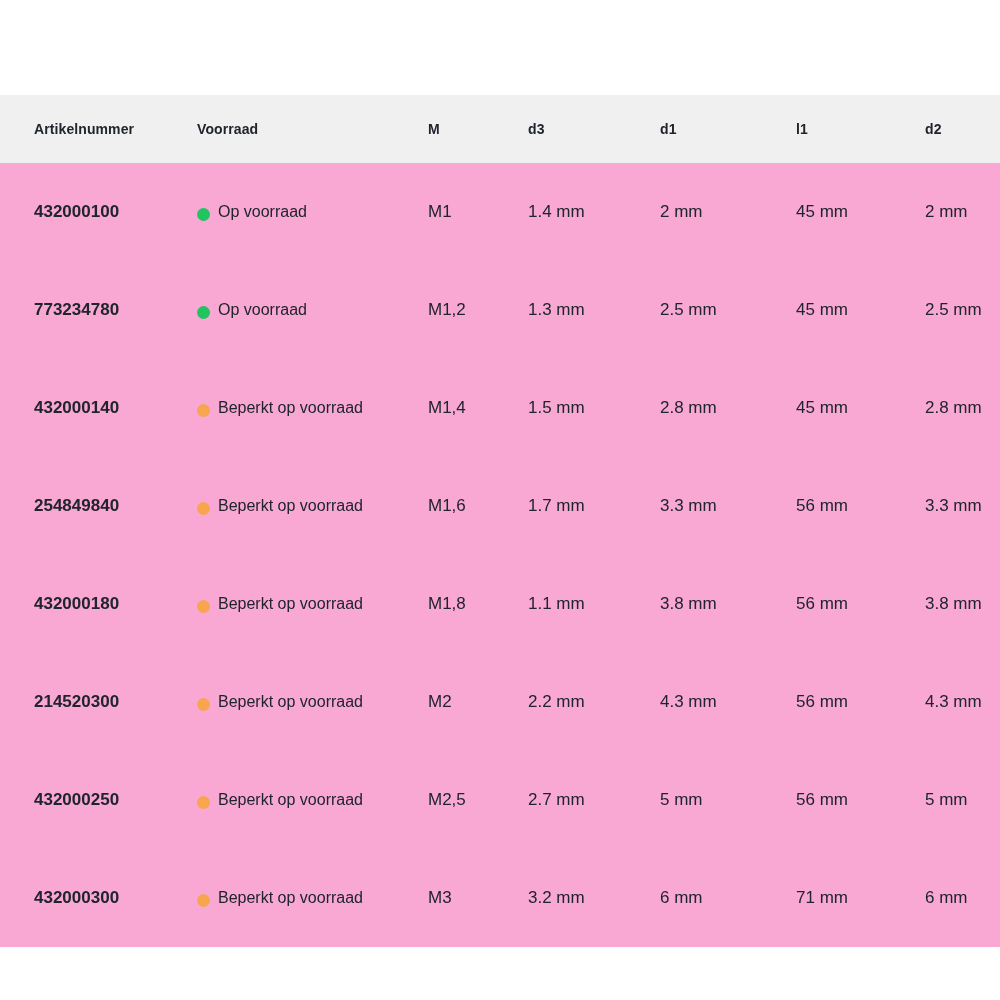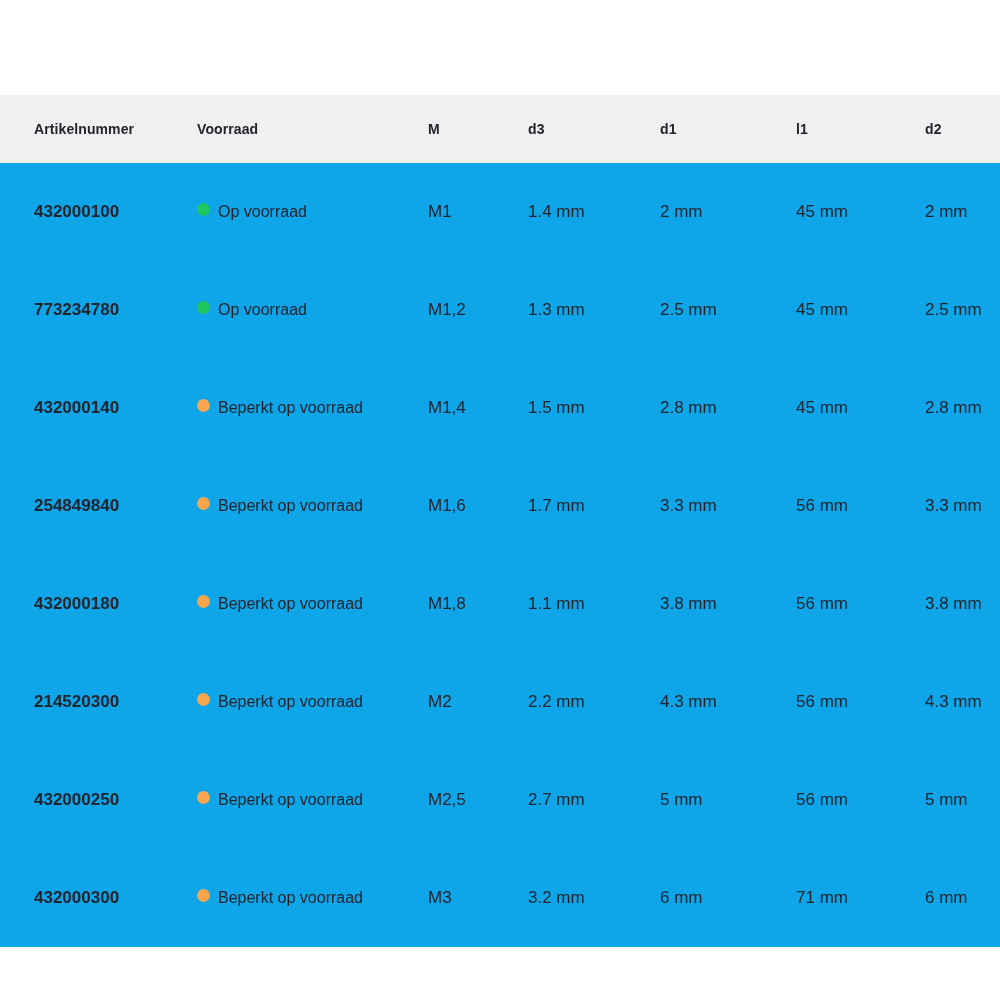--- a/index.html
+++ b/index.html
@@ -23,35 +23,35 @@
     align-items: center;
   }
   .header-row {
     background: #f0f0f0;
     height: 68px;
     font-size: 14px;
     font-weight: bold;
     letter-spacing: 0.1px;
   }
   .data-row {
-    background: #0ea5e9;
+    background: #f9a8d4;
     height: 98px;
     font-size: 17px;
   }
   .cell {
     white-space: nowrap;
     overflow: visible;
   }
   .artnr {
     font-weight: bold;
     font-size: 17px;
   }
   .stock {
     display: flex;
-    align-items: flex-start;
+    align-items: flex-end;
     font-size: 16px;
   }
   .dot {
     display: inline-block;
     width: 13px;
     height: 13px;
     border-radius: 50%;
     margin-right: 8px;
     flex: 0 0 auto;
   }

